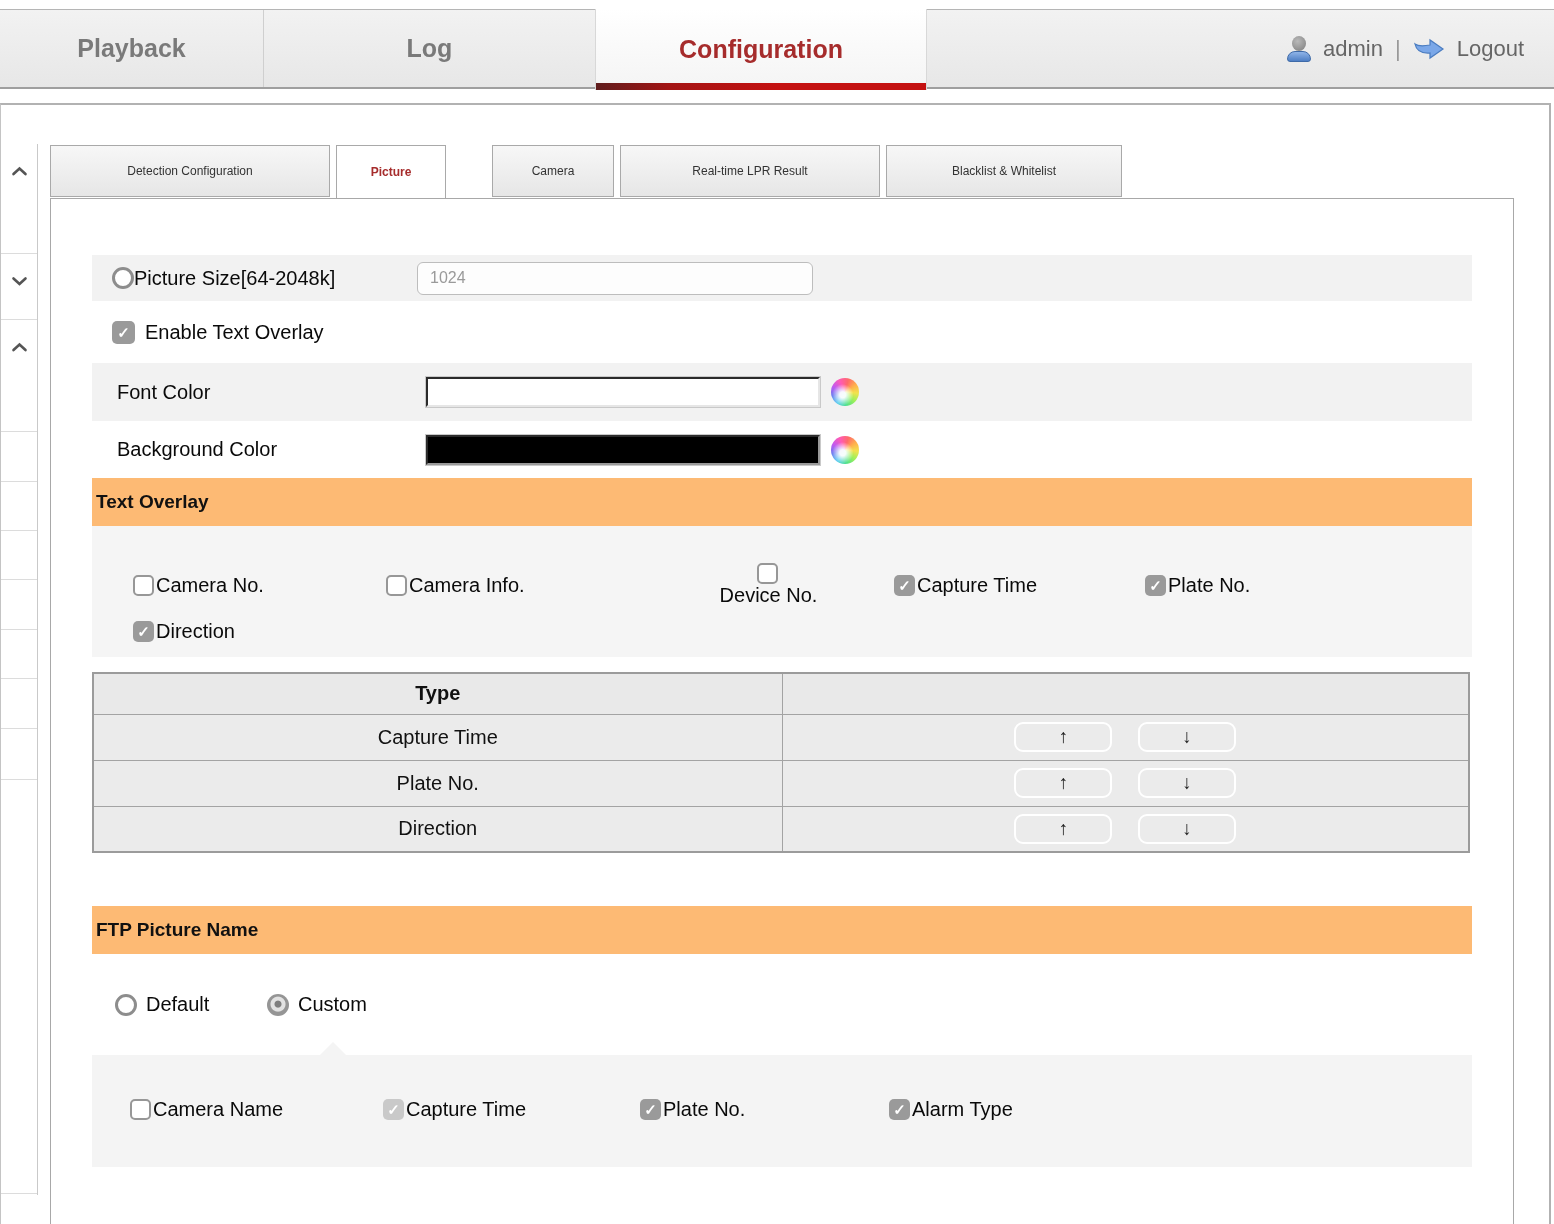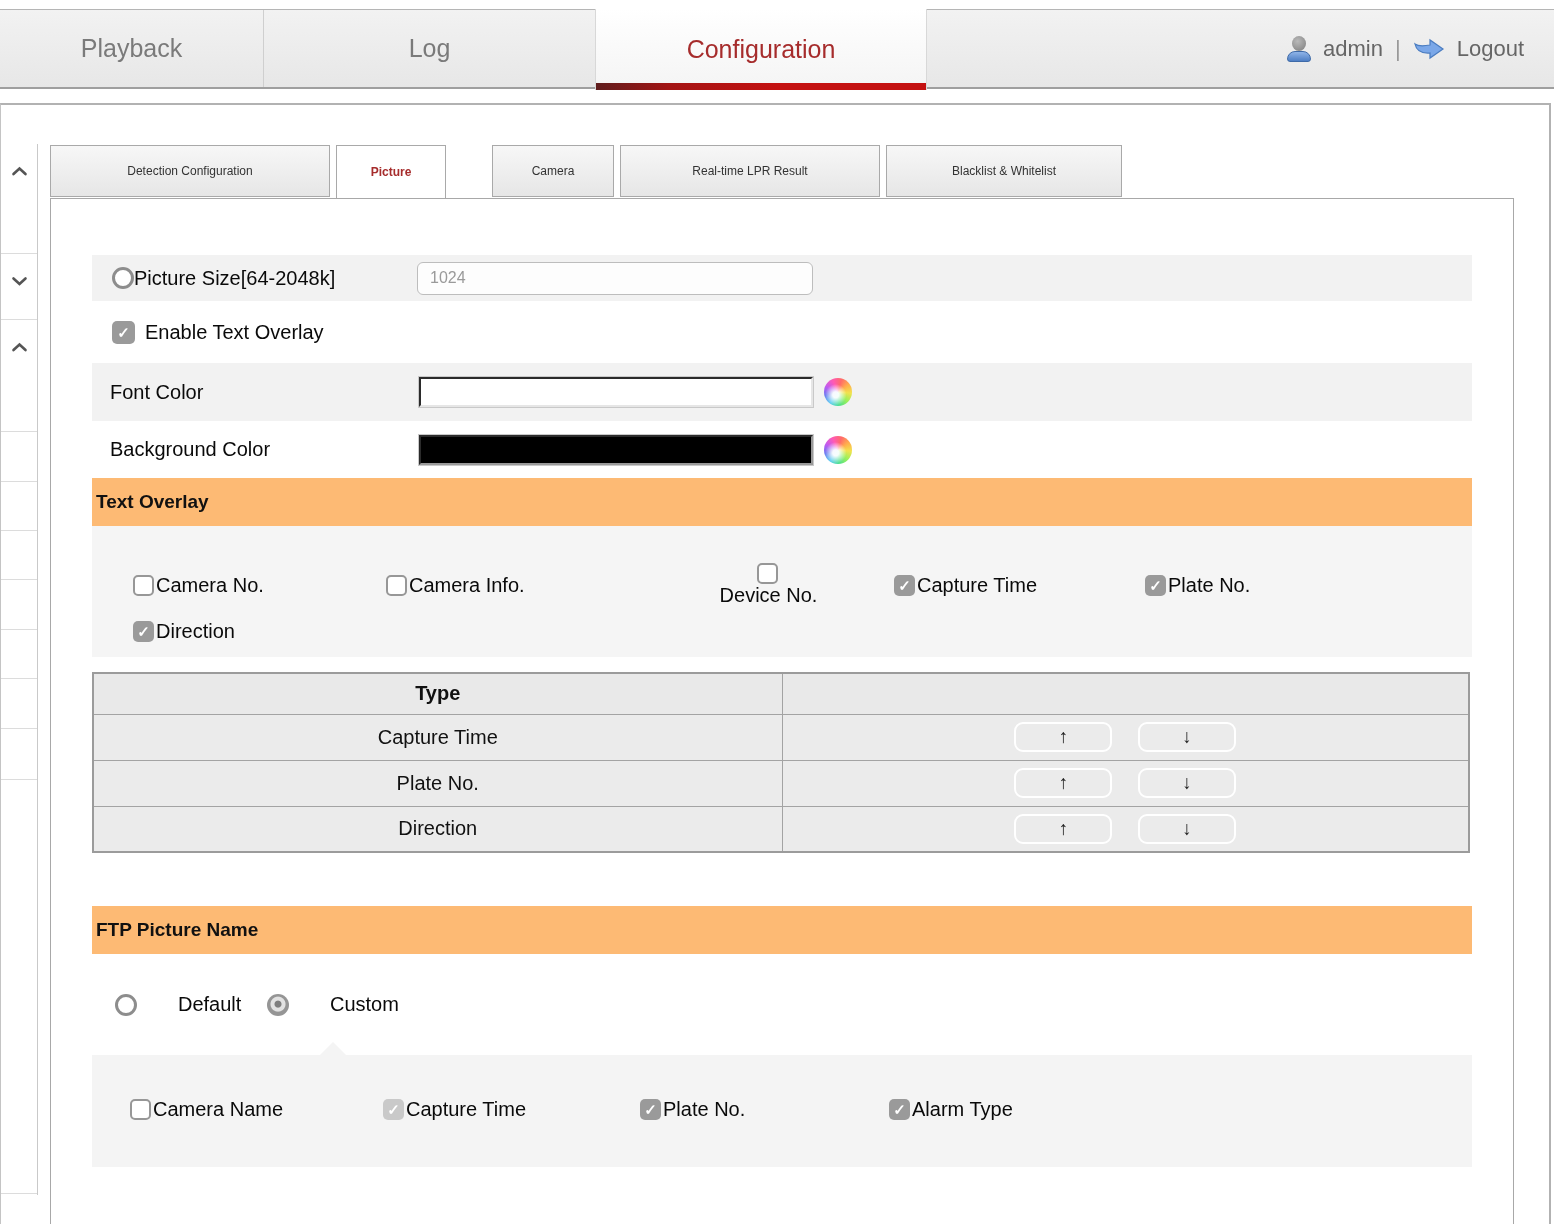--- a/index.html
+++ b/index.html
@@ -5,21 +5,21 @@
   * { margin:0; padding:0; box-sizing:border-box; }
   html,body { width:1554px; height:1224px; background:#fff; overflow:hidden;
     font-family:"Liberation Sans", sans-serif; color:#111; }
   body { position:relative; }
 
   
   .navbar { position:absolute; top:9px; left:0; width:1554px; height:80px;
     background:linear-gradient(#f2f2f2,#e7e7e7); border-top:1px solid #b5b5b5;
     border-bottom:2px solid #9f9f9f; display:flex; align-items:stretch; }
   .nav-item { display:flex; align-items:center; justify-content:center;
-    font-size:25px; font-weight:normal; color:#7a7a7a; }
+    font-size:25px; font-weight:bold; color:#7a7a7a; }
   .nav-playback { width:264px; border-right:1px solid #cfcfcf; }
   .nav-log { width:331px; }
   .nav-config { width:332px; position:relative; top:-1px; height:81px;
     background:linear-gradient(#ffffff,#f4f4f4); color:#a62c2c;
     border-left:1px solid #d8d8d8; border-right:1px solid #d8d8d8; }
   .nav-config .redbar { position:absolute; left:0; bottom:0; width:100%; height:7px;
     background:linear-gradient(90deg,#5f1d1d,#a31414 22%,#c41111 55%,#c41111); }
   .nav-spacer { flex:1; }
   .nav-user { display:flex; align-items:center; gap:12px; padding-right:30px;
     font-size:22px; color:#666; }
@@ -61,21 +61,21 @@
   .content { margin:0 41px; width:1380px; }
   .spacer-top { height:56px; }
   .frow { display:flex; align-items:center; }
   .row-pq { height:57px; padding-left:20px; }
   .row-ps { height:46px; padding-left:20px; background:#f2f2f2; }
   .row-eto { height:62px; padding-left:20px; }
   .row-fc { height:58px; padding-left:18px; background:#f2f2f2; }
   .row-bc { height:57px; padding-left:18px; }
   .label { font-size:20px; color:#0a0a0a; }
   .lblcol-pq { width:305px; display:flex; align-items:center; }
-  .lblcol-c { width:309px; }
+  .lblcol-c { width:309px;margin-left:7px; }
 
   
   .radio { width:22px; height:22px; border-radius:50%; flex:0 0 auto;
     border:3px solid #8d8d8d; background:#fff; }
   .radio.on { border:none;
     background:radial-gradient(circle at 50% 46%,#7e7e7e 0 3px,#e2e2e2 4px 7px,#959595 8px); }
 
   
   .cb { width:21px; height:21px; border-radius:5px; flex:0 0 auto;
     border:2px solid #979797; background:#fff; display:flex; align-items:center;
@@ -131,21 +131,21 @@
   .col-type { width:689px; }
   .arrow-btn { display:inline-flex; align-items:center; justify-content:center;
     width:98px; height:30px; border:2px solid #fff; border-radius:9px;
     background:transparent; font-size:19px; color:#222; vertical-align:middle; }
   .arrow-btn + .arrow-btn { margin-left:20px; }
 
   .gap2 { height:53px; }
 
   .ftp-radios { height:101px; display:flex; align-items:center; padding-left:23px; }
   .radio-item { display:flex; align-items:center; gap:9px; }
-  .radio-item .label { margin-right:0;margin-left:32px; }
+  .radio-item .label { margin-right:0; }
   .rw1 { width:152px; }
 
   .ftp-panel { position:relative; height:112px; background:#f4f4f4;
     padding:43px 0 0 38px; }
   .notch { position:absolute; top:-13px; left:228px; width:0; height:0;
     border-left:13px solid transparent; border-right:13px solid transparent;
     border-bottom:13px solid #f4f4f4; }
   .fw1{width:253px;} .fw2{width:257px;} .fw3{width:249px;}
 </style>
 </head>

